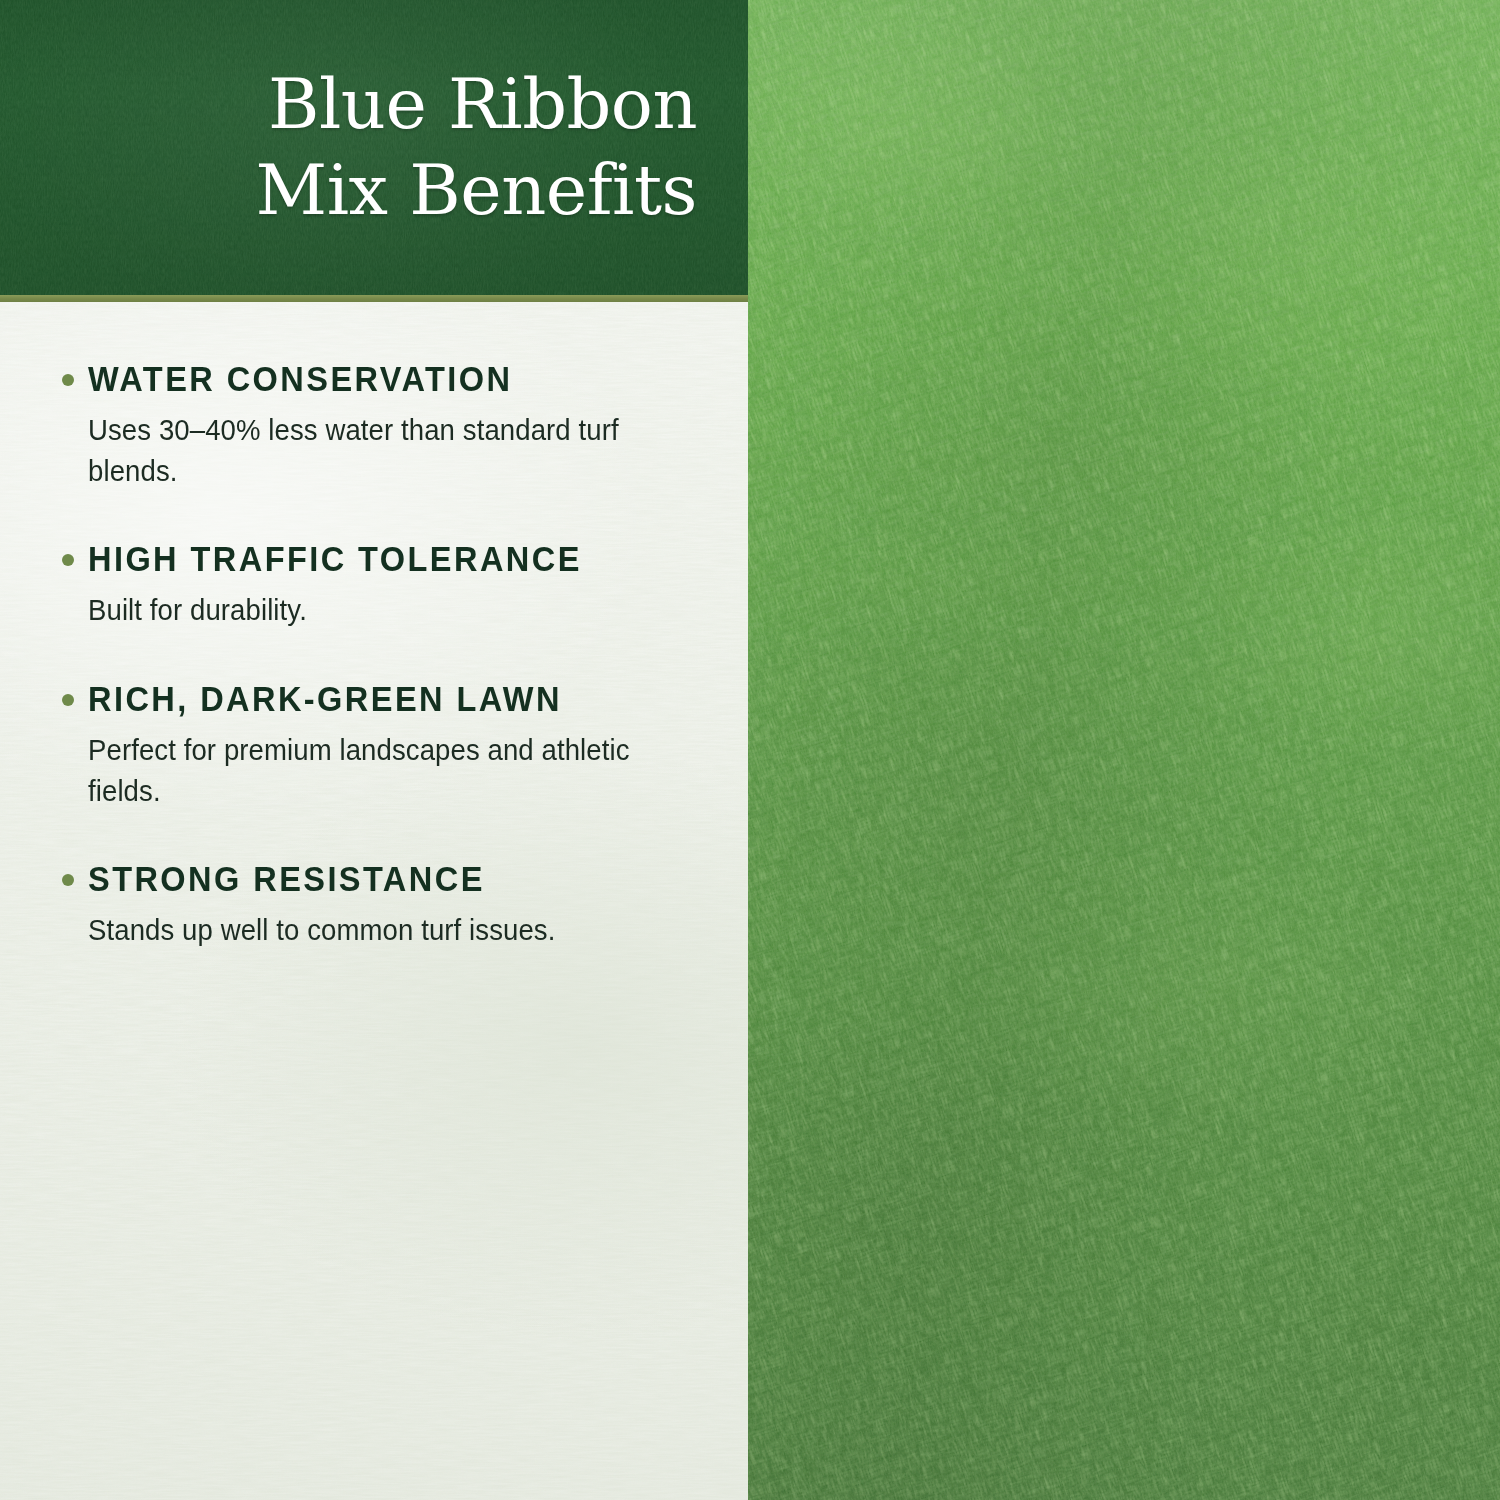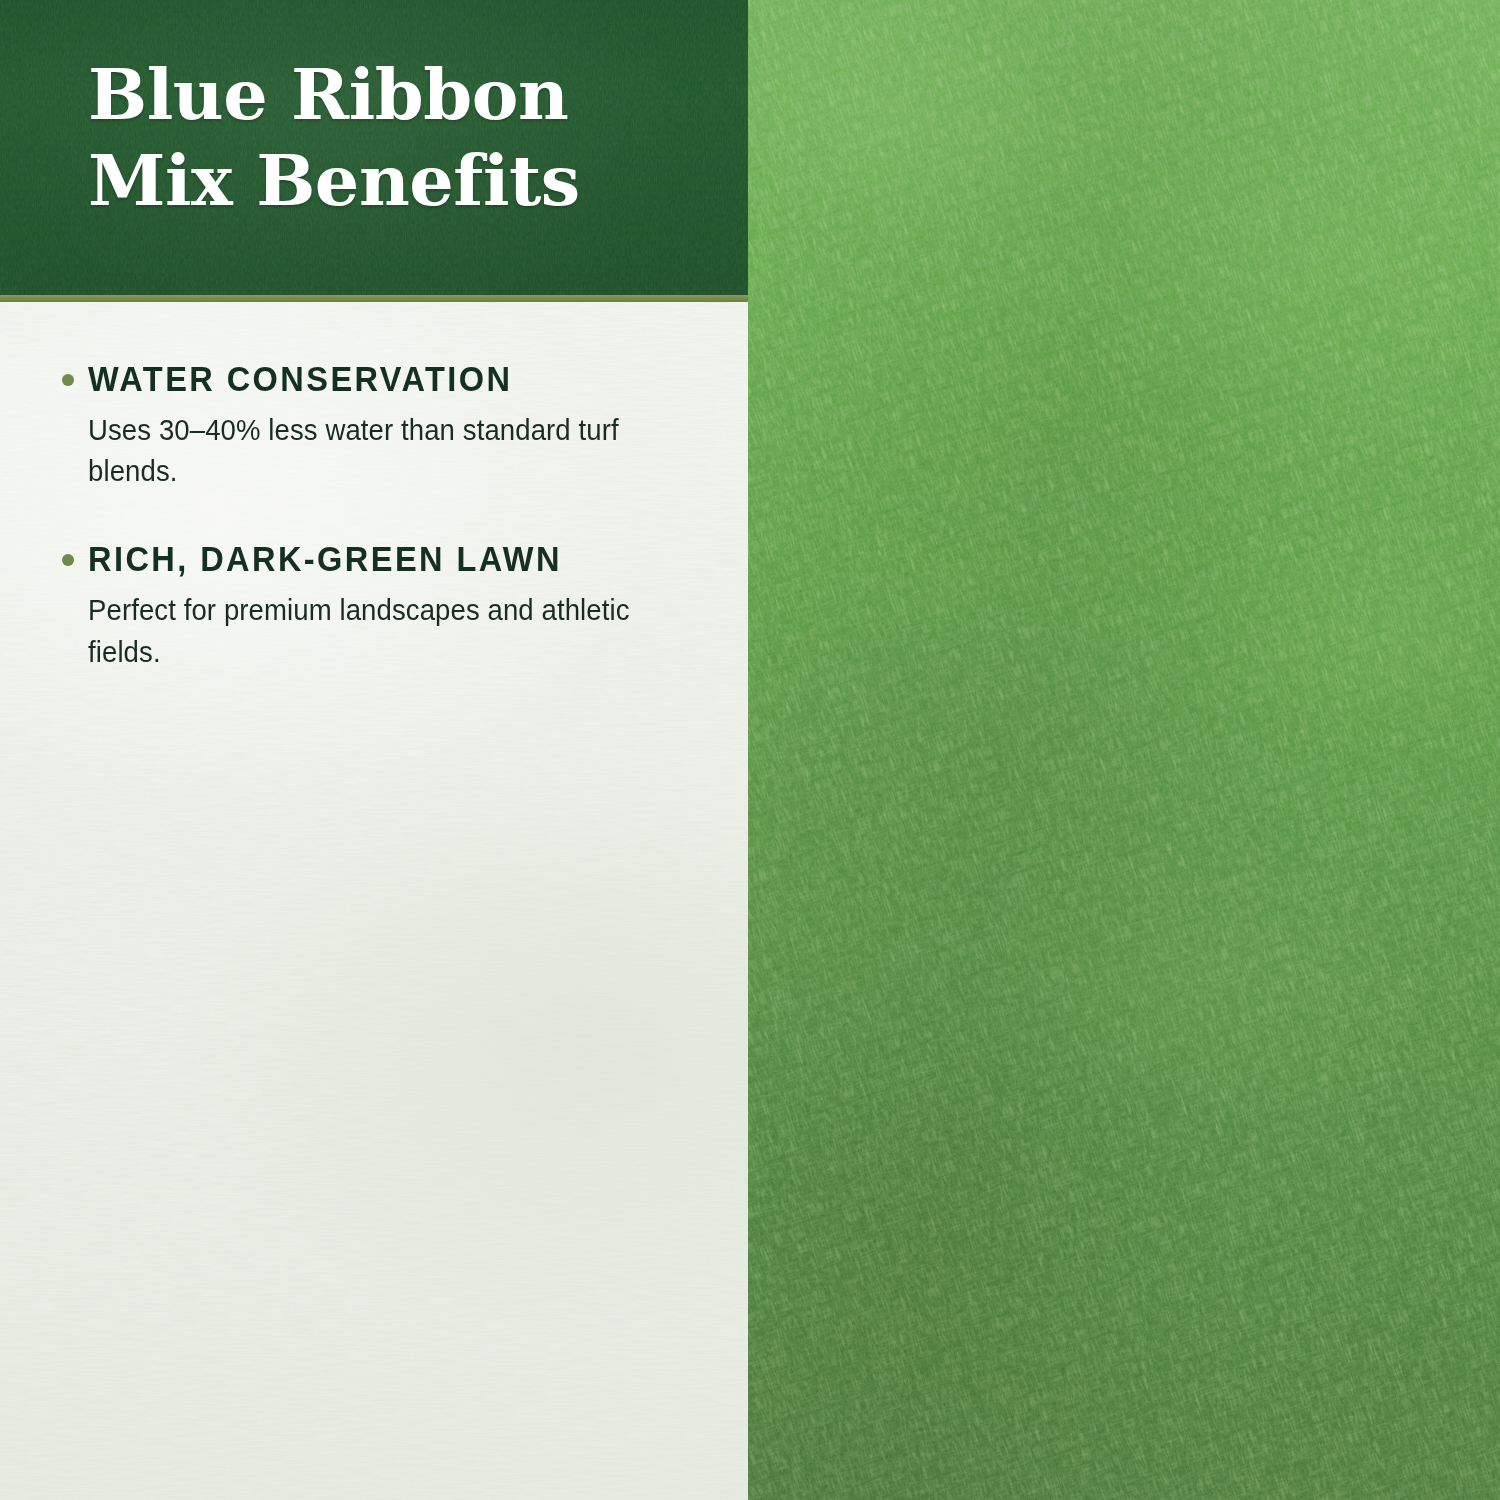--- a/index.html
+++ b/index.html
@@ -84,29 +84,30 @@
     position: absolute; inset: 0;
     background:
       radial-gradient(ellipse 520px 300px at 45% 40%, rgba(255,255,255,0.045), rgba(0,0,0,0) 70%),
       linear-gradient(180deg, rgba(0,0,0,0.05) 0%, rgba(0,0,0,0.0) 30%, rgba(0,0,0,0.08) 100%);
   }
   #title {
     position: absolute;
     left: 88px;
     top: 52px;
     width: 600px;
-    margin: 0;
+    margin: 9px;
     color: #ffffff;
     font-family: "DejaVu Serif", serif;
-    font-weight: bold;
+    font-weight: normal;
     font-size: 70px;
     line-height: 1.23;
     letter-spacing: -0.5px;
     white-space: pre-line;
     text-shadow: 0 2px 3px rgba(0,0,0,0.22);
+    text-align: right;
   }
 
   
   #accent {
     position: absolute;
     left: 0;
     top: 295px;
     width: 748px;
     height: 7px;
     background: linear-gradient(180deg, #8a9b59 0%, #78894a 55%, #6e8044 100%);
@@ -248,22 +249,32 @@
       <div id="panel-wash"></div>
 
       <ul id="benefits">
         <li class="benefit">
           <span class="bullet"></span>
           <h2 class="b-title">Water Conservation</h2>
           <p class="b-desc">Uses 30–40% less water than standard turf blends.</p>
         </li>
         <li class="benefit">
           <span class="bullet"></span>
+          <h2 class="b-title">High Traffic Tolerance</h2>
+          <p class="b-desc">Built for durability.</p>
+        </li>
+        <li class="benefit">
+          <span class="bullet"></span>
           <h2 class="b-title">Rich, Dark-Green Lawn</h2>
           <p class="b-desc">Perfect for premium landscapes and athletic fields.</p>
+        </li>
+        <li class="benefit">
+          <span class="bullet"></span>
+          <h2 class="b-title">Strong Resistance</h2>
+          <p class="b-desc">Stands up well to common turf issues.</p>
         </li>
       </ul>
     </div>
   </div>
 
   <div id="photo">
     <div class="grass-layer" id="grass-base"></div>
     <div class="grass-layer" id="grass-mottle"></div>
 
     <svg class="grass-layer" id="grass-blades" viewBox="0 0 752 1500" preserveAspectRatio="none" xmlns="http://www.w3.org/2000/svg">

